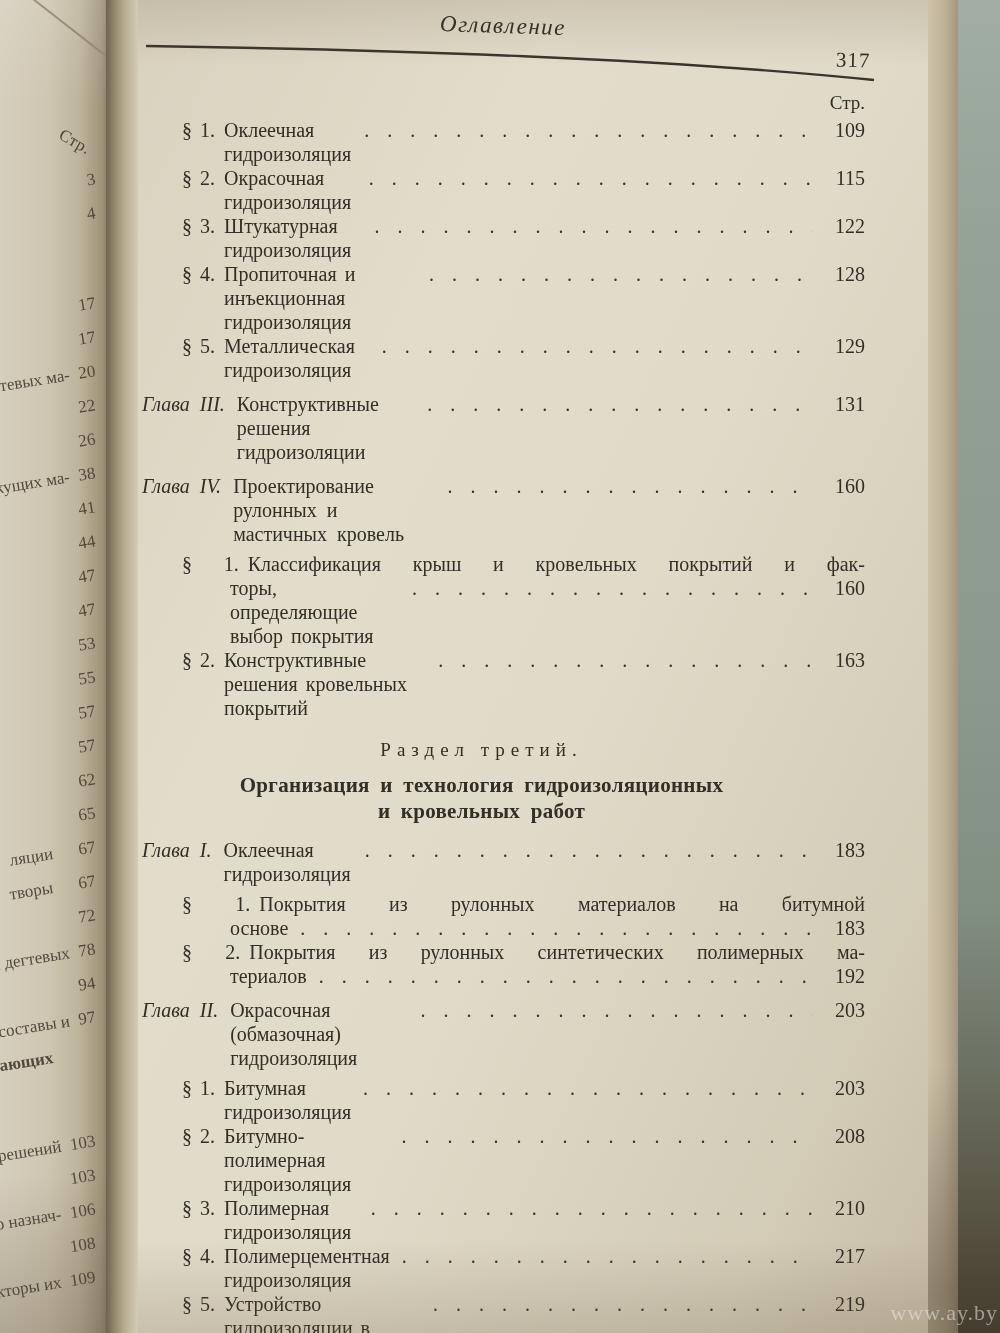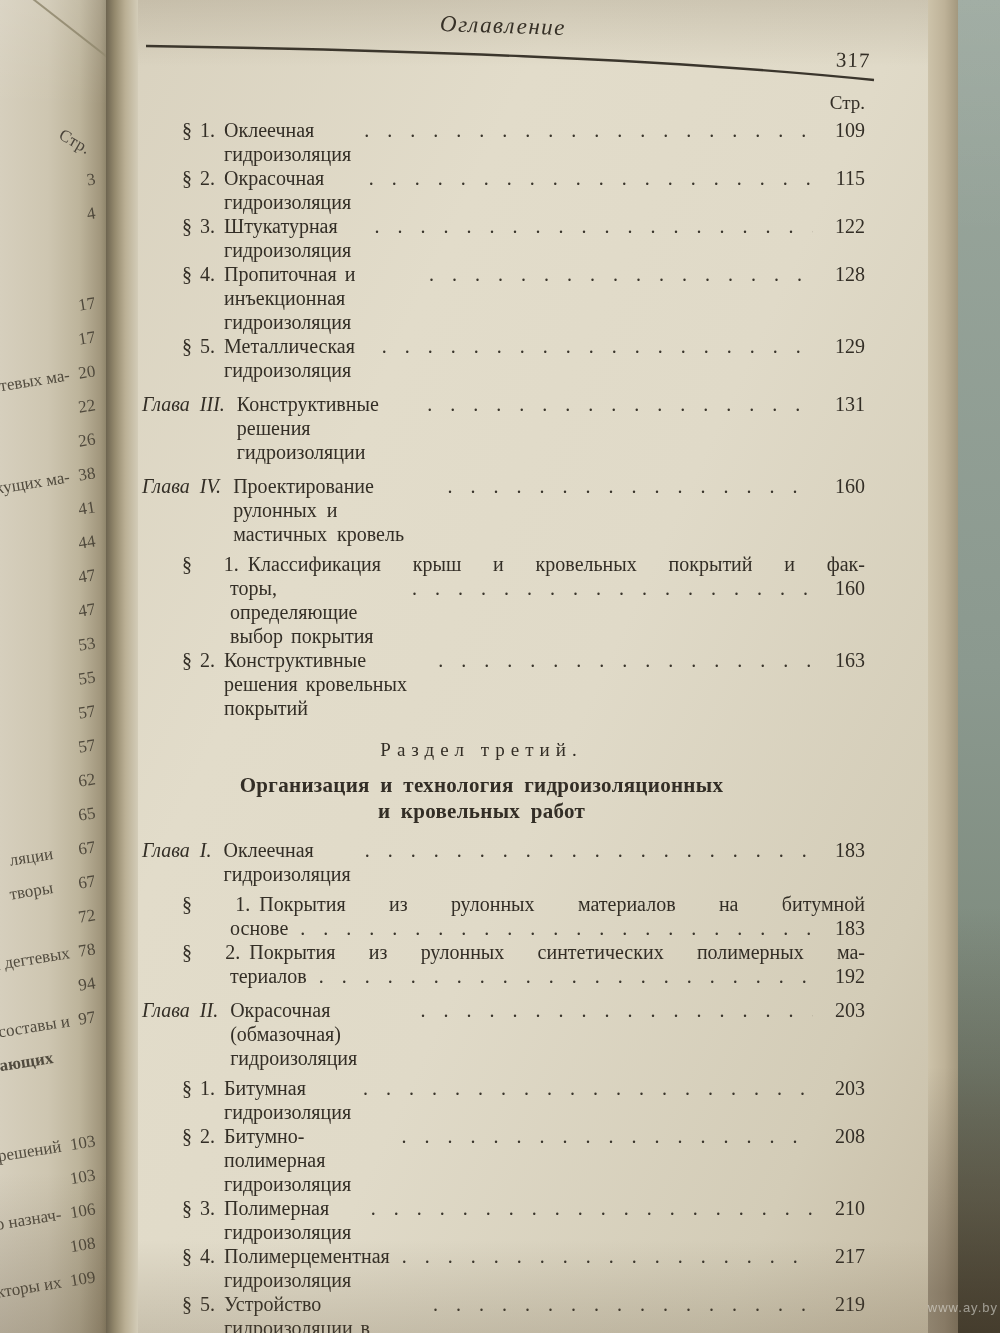--- a/index.html
+++ b/index.html
@@ -66,21 +66,21 @@
 
   
   .fore-edge{position:absolute;left:928px;top:0;width:30px;height:100%;
     background:linear-gradient(180deg,rgba(0,0,0,0) 0%,rgba(0,0,0,0) 80%,rgba(70,55,40,.45) 97%),
                linear-gradient(90deg,#cdc3aa 0%,#beb298 55%,#a3987e 100%);}
   .cover{position:absolute;left:958px;top:0;width:42px;height:100%;
     background:linear-gradient(180deg,rgba(255,255,255,.08) 0%,rgba(0,0,0,0) 18%,rgba(0,0,0,0) 68%,rgba(60,45,30,.45) 90%,rgba(42,30,18,.6) 100%),
                linear-gradient(180deg,#9aa79d 0%,#8b998f 50%,#7b887a 80%,#6d6a55 100%);}
 
   .watermark{position:absolute;z-index:5;left:860px;top:1300px;width:138px;
-    font-family:Liberation Sans, sans-serif;font-size:13px;
+    font-family:Liberation Serif, serif;font-size:22px;
     color:rgba(232,232,226,.55);letter-spacing:1px;text-align:right;}
 </style>
 </head>
 <body>
 
 <div class="scene">
 
   <div class="left-page">
     <div class="crease"></div>
     <div class="left-colhead">Стр.</div>

